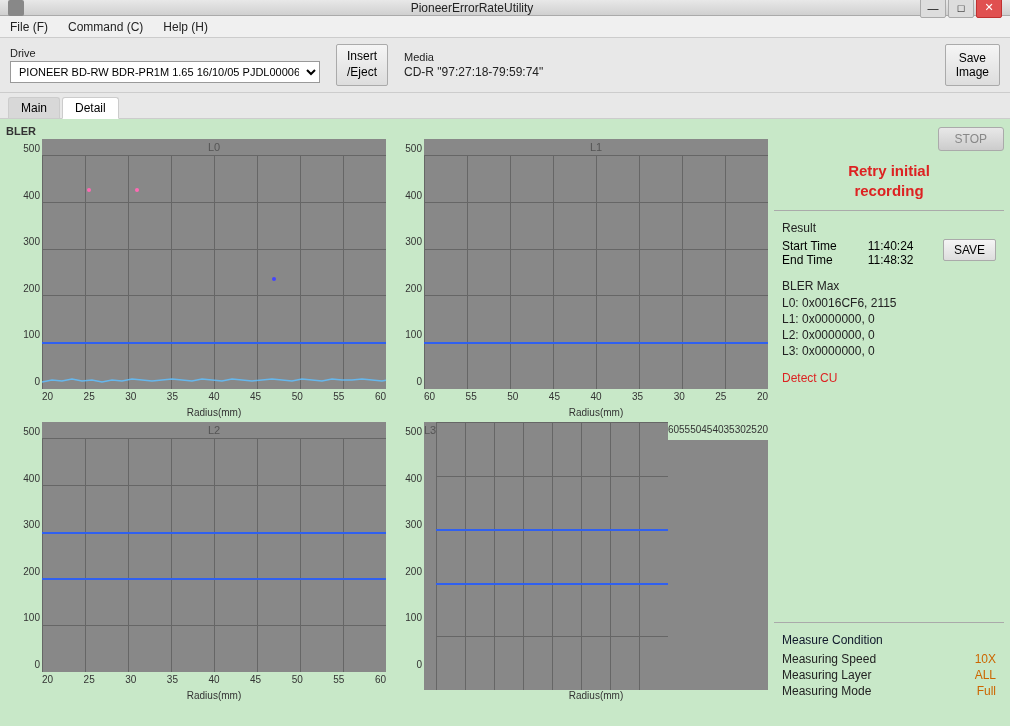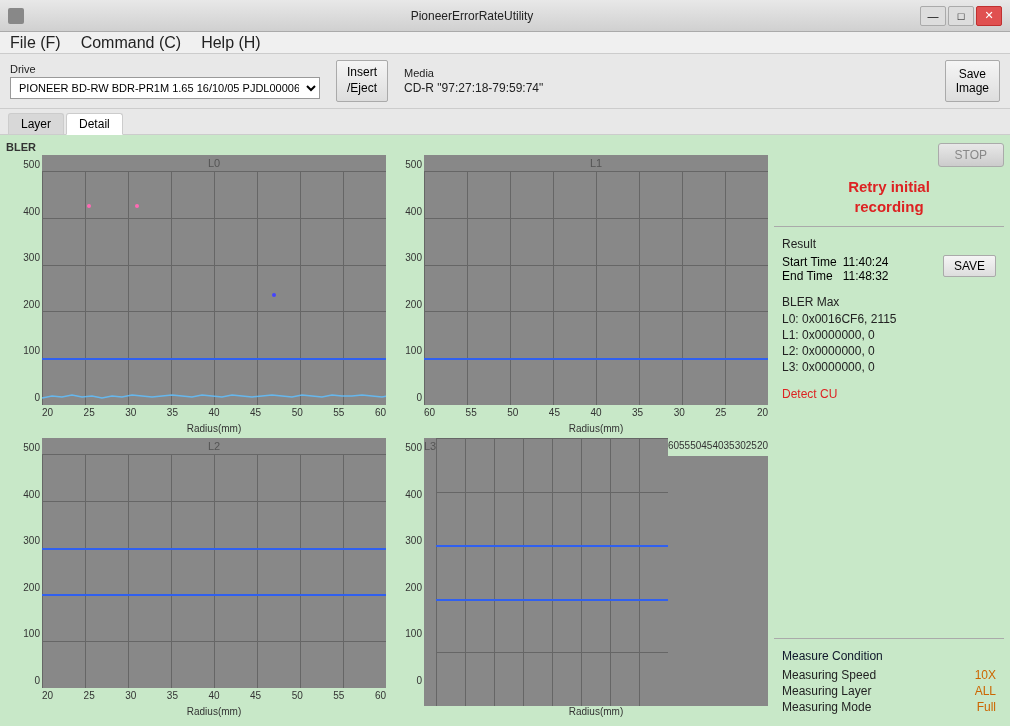--- a/index.html
+++ b/index.html
@@ -11,21 +11,21 @@
       height: 726px;
       overflow: hidden;
     }
     .title-bar {
       background: linear-gradient(to bottom, #e8e8e8, #d0d0d0);
       border-bottom: 1px solid #aaa;
       display: flex;
       align-items: center;
       justify-content: space-between;
       padding: 4px 8px;
-      height: 32px;
+      height: 16px;
     }
     .title-bar-icon {
       width: 16px; height: 16px;
       background: #888;
       border-radius: 2px;
     }
     .title-text {
       flex: 1;
       text-align: center;
       font-size: 12px;
@@ -50,21 +50,21 @@
       border-bottom: 1px solid #ccc;
       display: flex;
       padding: 2px 4px;
       height: 22px;
       align-items: center;
       gap: 8px;
     }
     .menu-item {
       padding: 1px 6px;
       cursor: pointer;
-      font-size: 16px;
+      font-size: 12px;
       color: #222;
       border-radius: 2px;
     }
     .toolbar {
       background: #e8e8e8;
       border-bottom: 1px solid #ccc;
       padding: 6px 10px;
       display: flex;
       align-items: center;
       gap: 16px;
@@ -181,20 +181,21 @@
       text-align: center;
       line-height: 1.3;
     }
     .result-section { padding: 4px 8px; }
     .result-label { font-size: 12px; color: #222; margin-bottom: 4px; }
     .result-row {
       display: flex;
       justify-content: space-between;
       align-items: flex-end;
       font-size: 12px;
+      gap: 25px;
     }
     .save-btn {
       background: linear-gradient(to bottom, #f5f5f5, #ddd);
       border: 1px solid #aaa;
       padding: 3px 10px;
       cursor: pointer;
       font-size: 12px;
       border-radius: 2px;
     }
     .bler-section { padding: 4px 8px; }
@@ -251,21 +252,21 @@
   </div>
   <button class="insert-btn">Insert<br>/Eject</button>
   <div class="media-section">
     <span class="media-label">Media</span>
     <span class="media-value">CD-R "97:27:18-79:59:74"</span>
   </div>
   <button class="save-img-btn">Save<br>Image</button>
 </div>
 
 <div class="tabs">
-  <div class="tab">Layer</div>
+  <div class="tab">Main</div>
   <div class="tab active">Detail</div>
 </div>
 
 <div class="main-area">
 
   <div style="flex:1; display:flex; flex-direction:column;">
 
     <div style="position:relative; flex:1; display:flex; flex-direction:column;">
       <div style="position:absolute; top:0; left:0; font-size:11px; font-weight:bold; color:#333; z-index:10;">BLER</div>
       <div style="flex:1; display:grid; grid-template-columns:1fr 1fr; grid-template-rows:1fr 1fr; gap:2px; padding-top:14px;">

